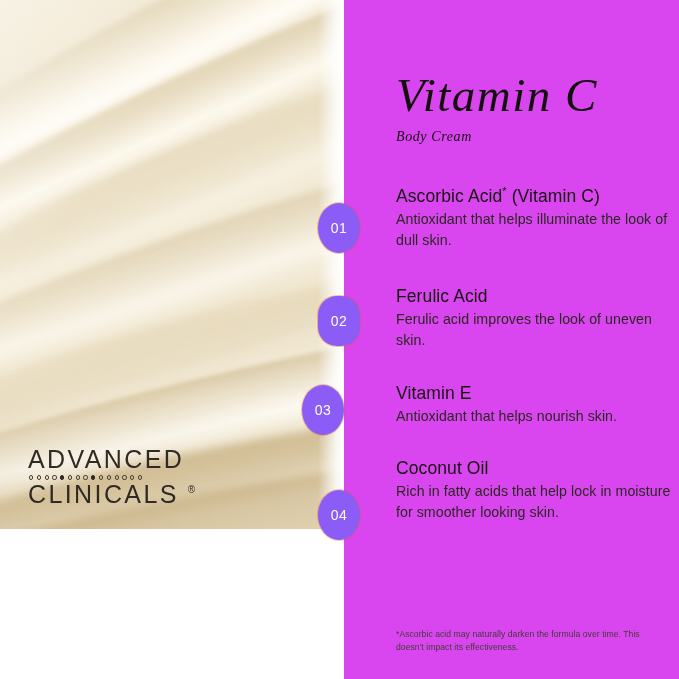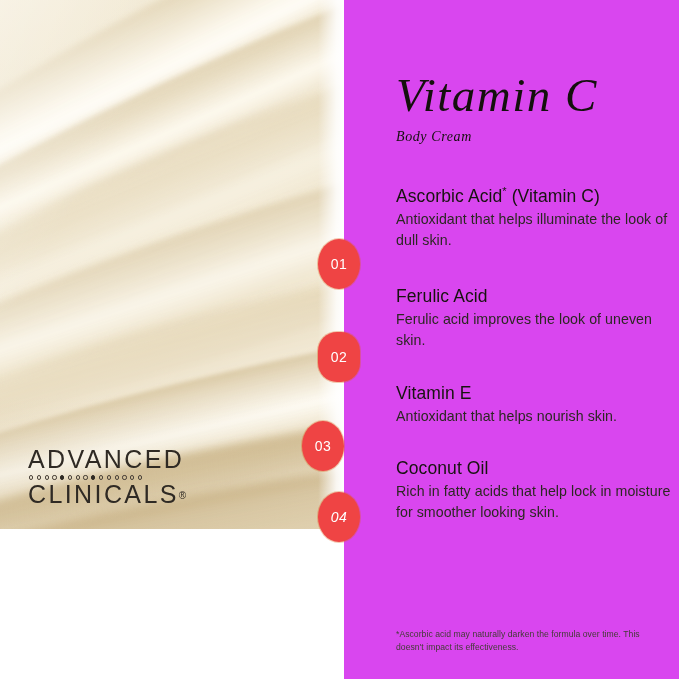--- a/index.html
+++ b/index.html
@@ -178,21 +178,22 @@
     border-radius: 50%;
     border: 1px solid #4a4239;
     box-sizing: border-box;
   }
   .logo-dots i.filled {
     background: #2f2a24;
     border-color: #2f2a24;
   }
   .logo-line-2 {
     display: flex;
-    align-items: center;
+    align-items: flex-start;
+    gap: 9px;
   }
   .logo-reg {
     font-size: 10px;
     line-height: 1;
     margin-top: 3px;
     letter-spacing: 0;
   }
 
   
   #content {
@@ -254,30 +255,29 @@
     margin-top: 2px;
     letter-spacing: .05px;
   }
 
   
   .badge {
     position: absolute;
     width: 42px;
     height: 50px;
     border-radius: 50%;
-    background: #ef4444;
+    background: #8b5cf6;
     color: #ffffff;
     display: flex;
     align-items: center;
     justify-content: center;
     font-size: 14px;
     letter-spacing: .4px;
     font-weight: 400;
     box-shadow: 0 0 0 1px rgba(220,96,30,.35);
-    margin-top: 36px;
   }
 
   
   #footnote {
     position: absolute;
     left: 52px;
     top: 628px;
     width: 250px;
     font-size: 8.6px;
     line-height: 1.5;
@@ -363,15 +363,15 @@
       </div>
       <div class="feature-desc">Rich in fatty acids that help lock in moisture for smoother looking skin.</div>
     </div>
 
     <div id="footnote">*Ascorbic acid may naturally darken the formula over time. This doesn't impact its effectiveness.</div>
   </div>
 
   <div class="badge" style="left:318px; top:203px;">01</div>
   <div class="badge" style="left:318px; top:296px;border-radius:19px;">02</div>
   <div class="badge" style="left:302px; top:385px;">03</div>
-  <div class="badge" style="left:318px; top:456px;font-style:italic;">04</div>
+  <div class="badge" style="left:318px; top:490px;">04</div>
 
 </div>
 
 </body></html>

